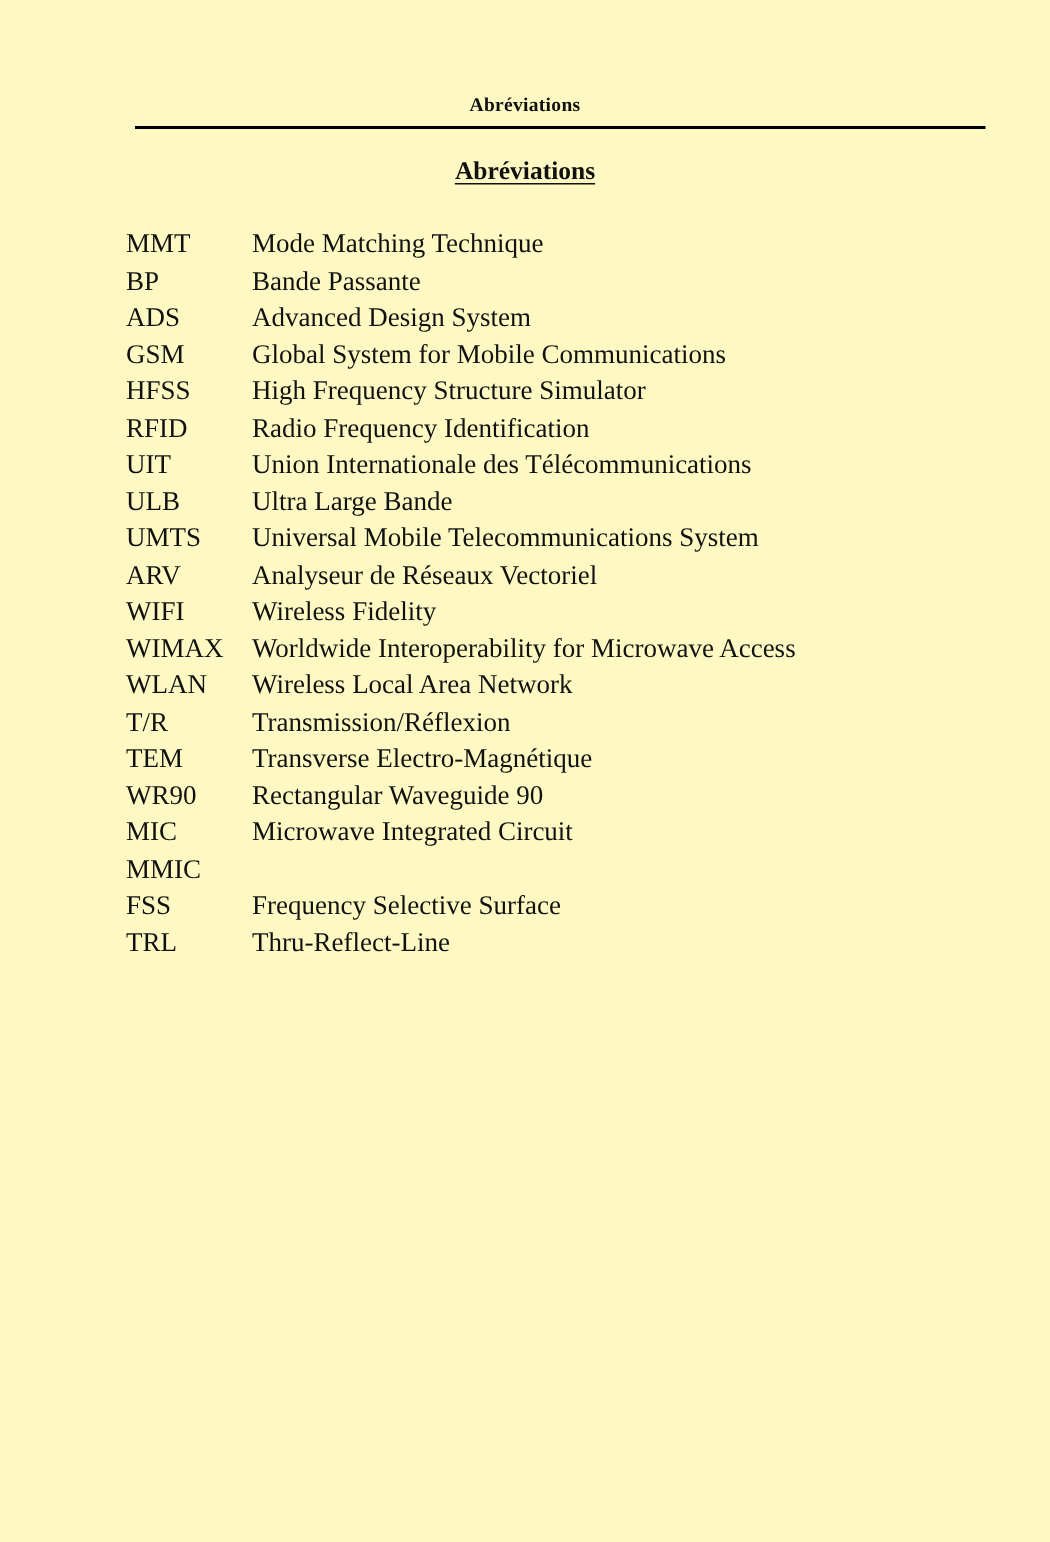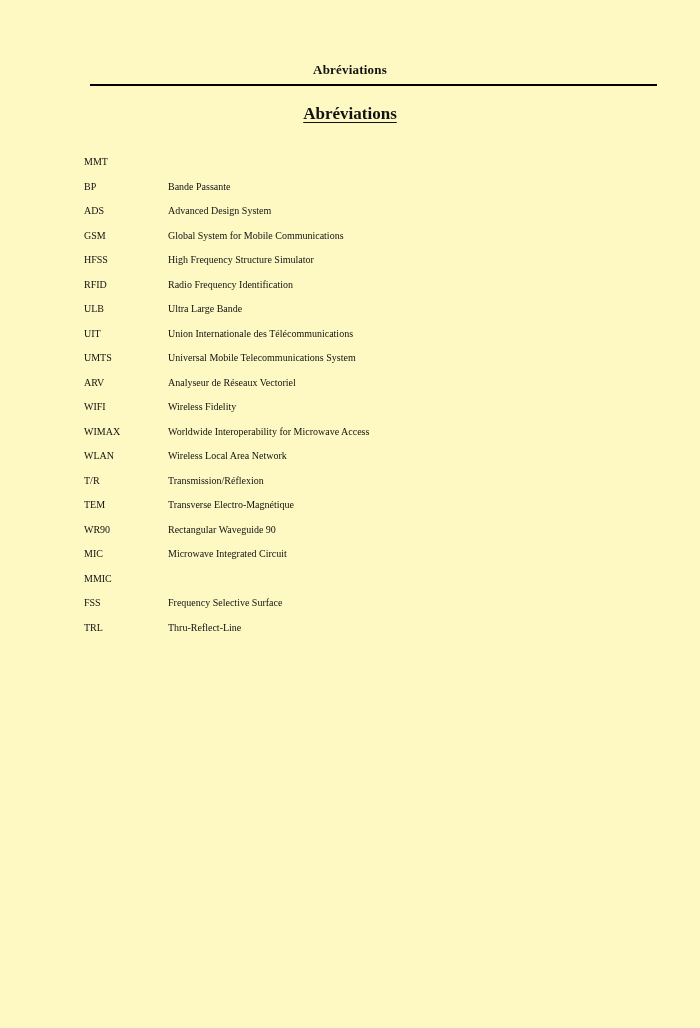--- a/index.html
+++ b/index.html
@@ -49,21 +49,21 @@
   .abbr-list {
     position: absolute;
     top: 150px;
     left: 84px;
     right: 40px;
   }
   .abbr-row {
     display: flex;
     align-items: center;
     height: 24.5px;
-    font-size: 10px;
+    font-size: 18px;
     line-height: 24.5px;
     white-space: nowrap;
   }
   .abbr {
     flex: 0 0 84px;
     width: 84px;
   }
   .def {
     flex: 1 1 auto;
   }
@@ -71,20 +71,21 @@
 </head>
 <body>
 
 <div class="page">
   <div class="running-header">Abréviations</div>
   <div class="header-rule"></div>
   <h1 class="page-title">Abréviations</h1>
   <div class="abbr-list" id="abbr-list">
   <div class="abbr-row">
     <span class="abbr">MMT</span>
+    <span class="def">Mode Matching Technique</span>
   </div>
 
   <div class="abbr-row">
     <span class="abbr">BP</span>
     <span class="def">Bande Passante</span>
   </div>
 
   <div class="abbr-row">
     <span class="abbr">ADS</span>
     <span class="def">Advanced Design System</span>
@@ -100,27 +101,27 @@
     <span class="def">High Frequency Structure Simulator</span>
   </div>
 
 
   <div class="abbr-row">
     <span class="abbr">RFID</span>
     <span class="def">Radio Frequency Identification</span>
   </div>
 
   <div class="abbr-row">
-    <span class="abbr">ULB</span>
-    <span class="def">Ultra Large Bande</span>
+    <span class="abbr">UIT</span>
+    <span class="def">Union Internationale des Télécommunications</span>
   </div>
 
   <div class="abbr-row">
-    <span class="abbr">UIT</span>
-    <span class="def">Union Internationale des Télécommunications</span>
+    <span class="abbr">ULB</span>
+    <span class="def">Ultra Large Bande</span>
   </div>
 
   <div class="abbr-row">
     <span class="abbr">UMTS</span>
     <span class="def">Universal Mobile Telecommunications System</span>
   </div>
 
   <div class="abbr-row">
     <span class="abbr">ARV</span>
     <span class="def">Analyseur de Réseaux Vectoriel</span>

